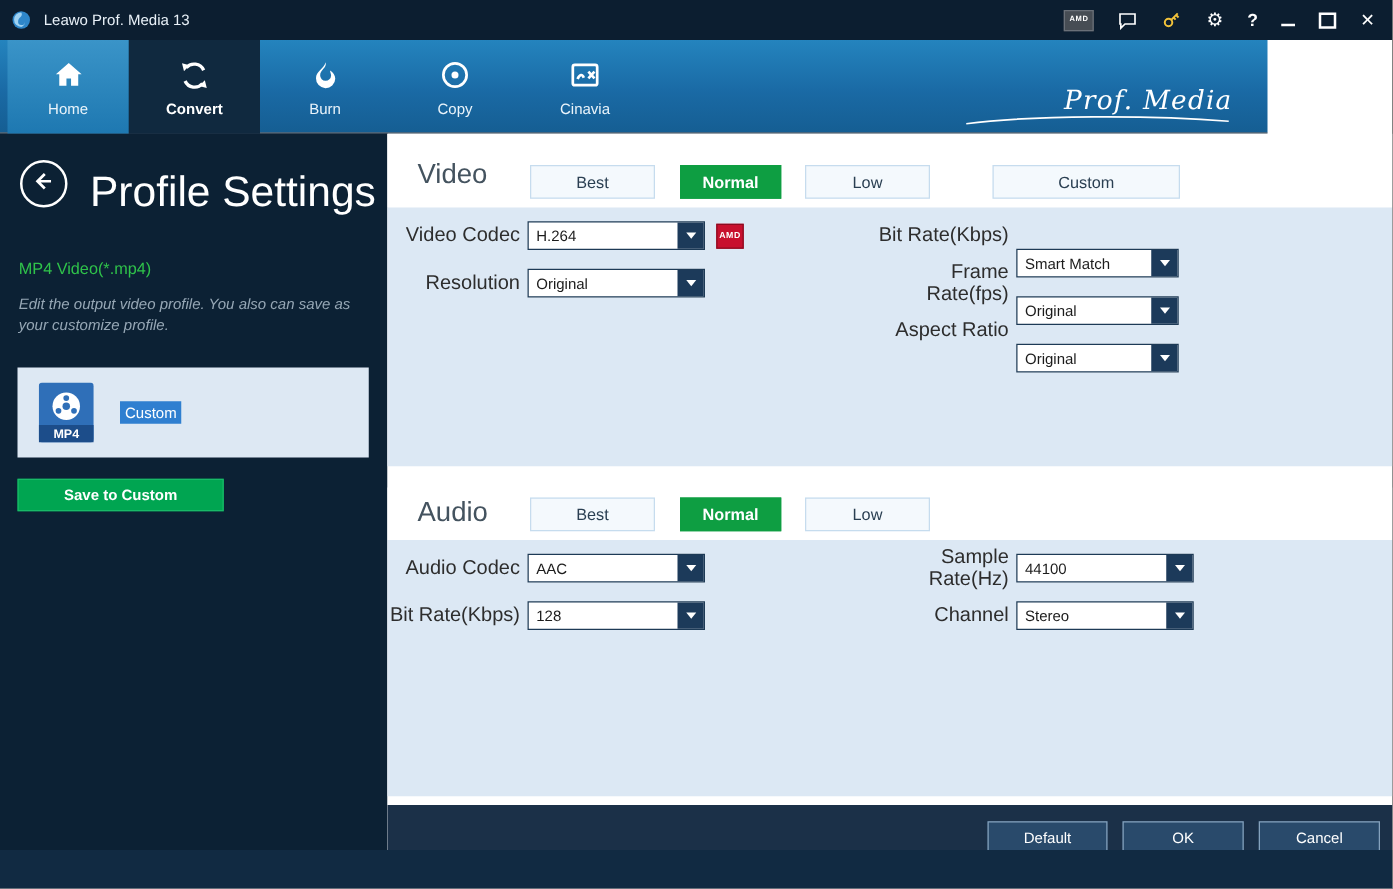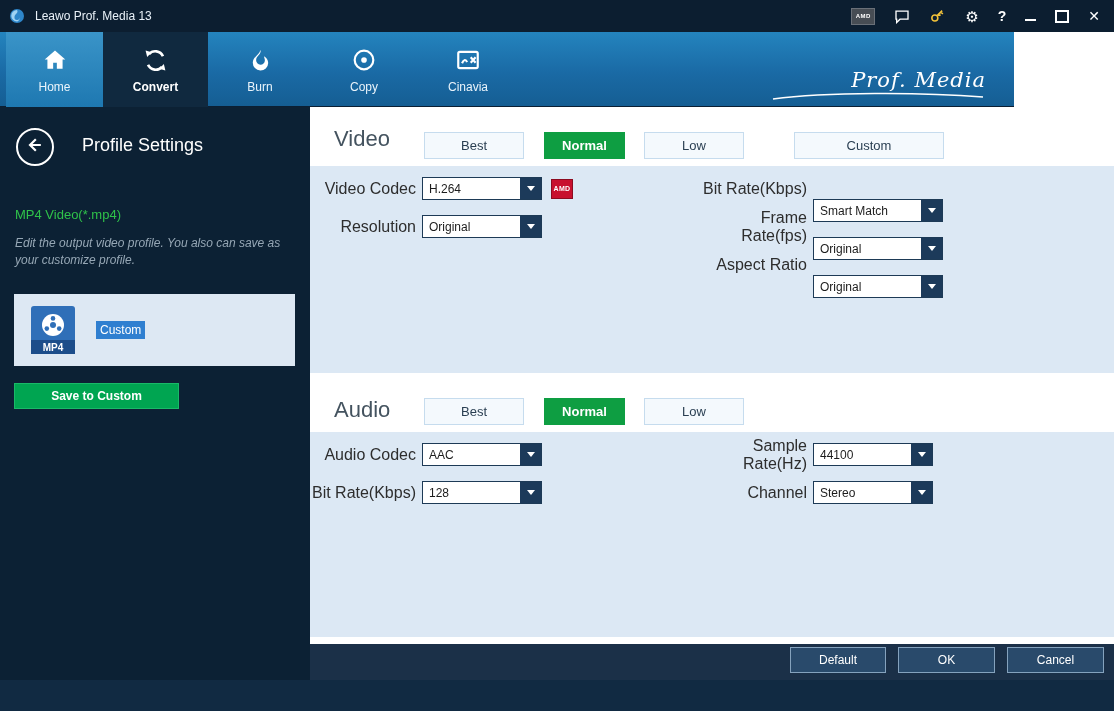--- a/index.html
+++ b/index.html
@@ -34,21 +34,21 @@
   .tab-std{width:104px;}
   .nicon{height:30px;display:flex;align-items:center;justify-content:center;}
   .brand-wrap{position:absolute;right:28px;top:36px;text-align:right;}
   .brand{font-family:"DejaVu Serif",serif;font-style:italic;font-size:21px;color:#fff;letter-spacing:1px;}
   .swoosh{display:block;margin-top:-2px;}
 
   
   .sidebar{position:absolute;left:0;top:107px;width:310px;height:573px;background:#0c2134;color:#fff;}
   .back-btn{position:absolute;left:16px;top:21px;width:38px;height:38px;border:2px solid #fff;
             border-radius:50%;display:flex;align-items:center;justify-content:center;box-sizing:border-box;}
-  .sb-title{position:absolute;left:82px;top:28px;font-size:18px;color:#fff;font-weight:400;}
+  .sb-title{position:absolute;left:72px;top:28px;font-size:34px;color:#fff;font-weight:400;}
   .profile-name{position:absolute;left:15px;top:100px;font-size:13px;color:#2fc24a;}
   .sb-desc{position:absolute;left:15px;top:128px;width:272px;font-size:12px;line-height:17px;color:#96a7b5;font-style:italic;}
   .custom-panel{position:absolute;left:14px;top:187px;width:281px;height:72px;background:#dde8f3;}
   .mp4-icon{position:absolute;left:17px;top:12px;}
   .custom-label{position:absolute;left:82px;top:27px;background:#2f7fd0;color:#fff;
                 font-size:12px;padding:2px 4px;}
   .save-btn{position:absolute;left:14px;top:276px;width:165px;height:26px;background:#00a551;
             border:1px solid #19b968;color:#fff;font-size:12px;font-weight:bold;
             display:flex;align-items:center;justify-content:center;box-sizing:border-box;}
 
@@ -70,30 +70,30 @@
   .sec-content{position:absolute;left:0;width:804px;background:#dce8f4;}
   .video-content{top:59px;height:207px;}
   .audio-content{top:325px;height:205px;}
   .field{position:absolute;display:flex;align-items:center;height:23px;}
   .flabel{display:inline-block;text-align:right;margin-right:6px;font-size:16px;color:#2d2d2d;}
   .fl-l{width:106px;} .fl-r{width:110px;}
   .dd{display:flex;align-items:stretch;height:23px;background:#fff;border:1px solid #1d3a56;box-sizing:border-box;}
   .dd-val{flex:1;font-size:12px;color:#1c1c1c;padding:0 0 0 6px;display:flex;align-items:center;overflow:hidden;white-space:nowrap;}
   .dd-btn{width:21px;background:#1c3a5a;display:flex;align-items:center;justify-content:center;}
   .caret{width:0;height:0;border-left:4px solid transparent;border-right:4px solid transparent;border-top:5px solid #fff;}
-  .w120{width:120px;} .w130{width:130px;margin-top:44px;}
+  .w120{width:142px;} .w130{width:130px;margin-top:44px;}
   .r1{top:11px;} .r2{top:49px;} .r3{top:87px;}
   .col-l{left:0;} .col-r{left:387px;}
   .amd-accel{width:22px;height:20px;margin-left:9px;background:#c8102e;border:1px solid #8c0b20;
              color:#fff;font-size:7px;font-weight:bold;display:flex;align-items:center;justify-content:center;
              letter-spacing:.4px;box-sizing:border-box;}
 
   
   .footer{position:absolute;left:0;top:537px;width:804px;height:36px;background:#1b3048;}
-  .f-btn{position:absolute;top:3px;height:26px;box-sizing:border-box;background:#294a6b;
+  .f-btn{position:absolute;top:13px;height:26px;box-sizing:border-box;background:#294a6b;
          border:1px solid #85a2bd;color:#fff;font-size:12px;display:flex;align-items:center;justify-content:center;}
   .fb-default{left:480px;width:96px;} .fb-ok{left:588px;width:97px;} .fb-cancel{left:697px;width:97px;}
 
   .bottom-strip{position:absolute;left:0;top:680px;width:1114px;height:31px;background:#112a42;}
 </style>
 </head>
 <body>
 
 <div class="app" data-interactable="false">
 

